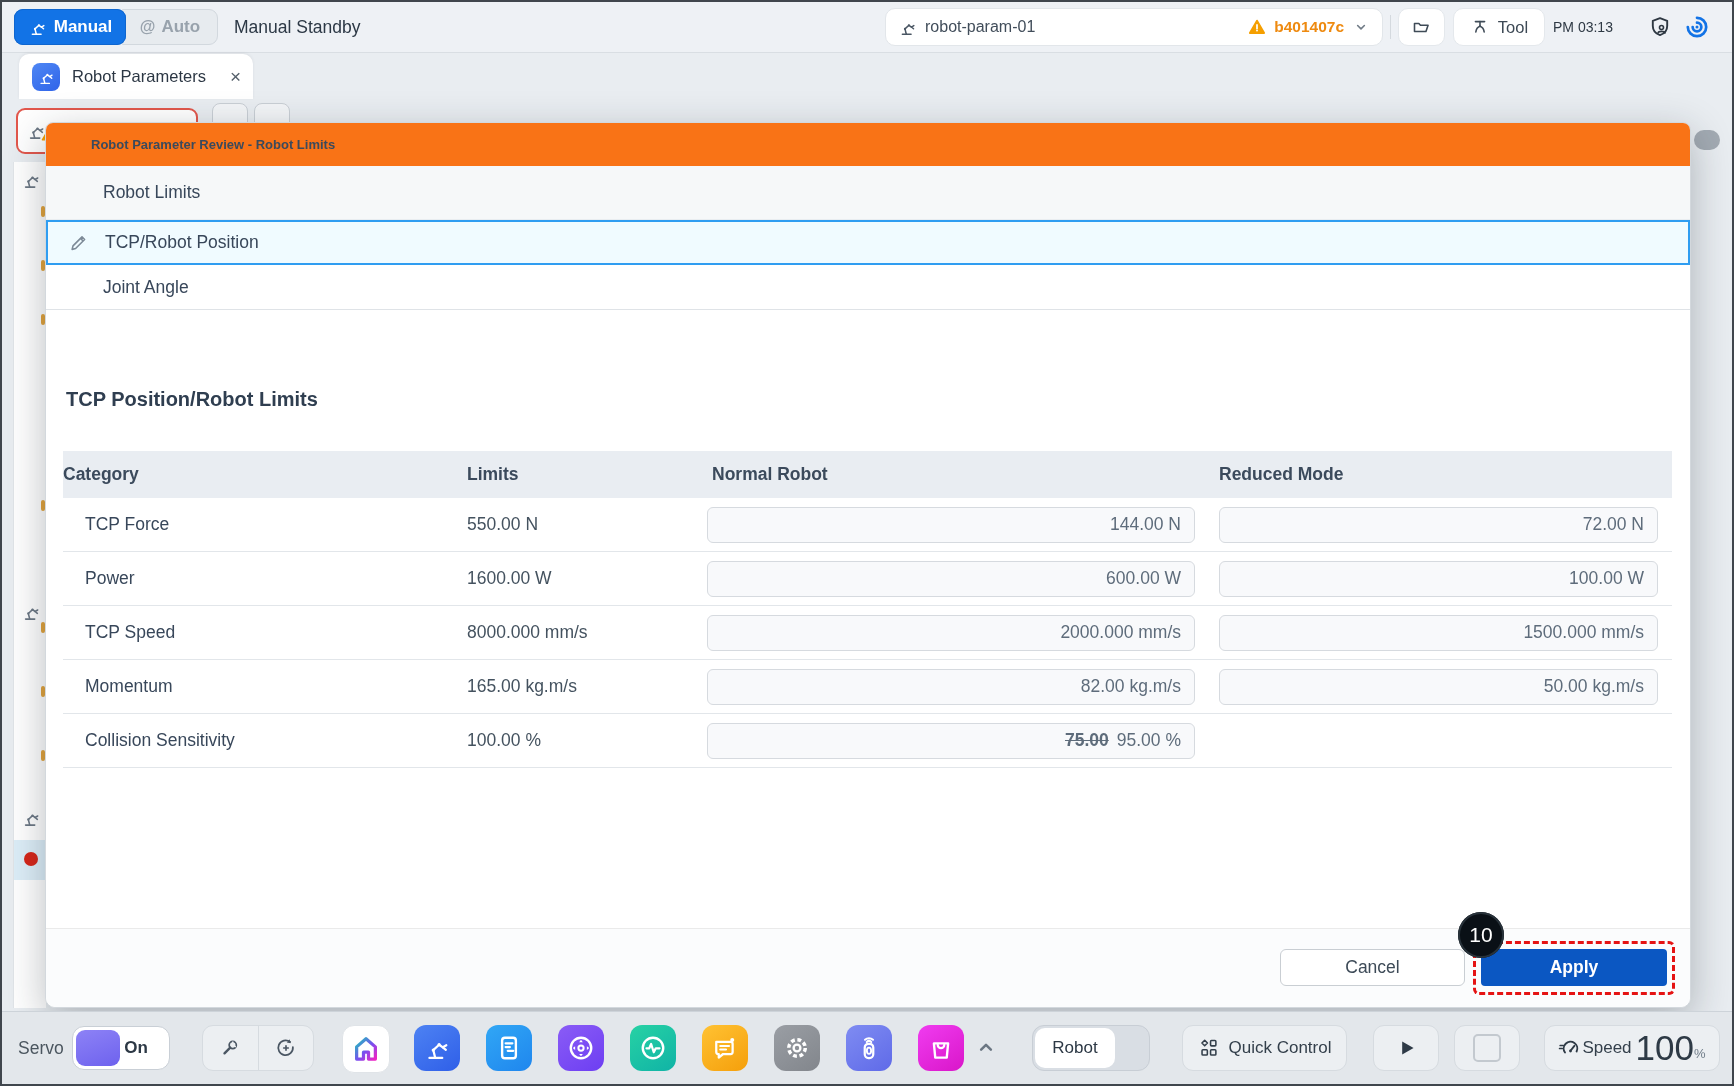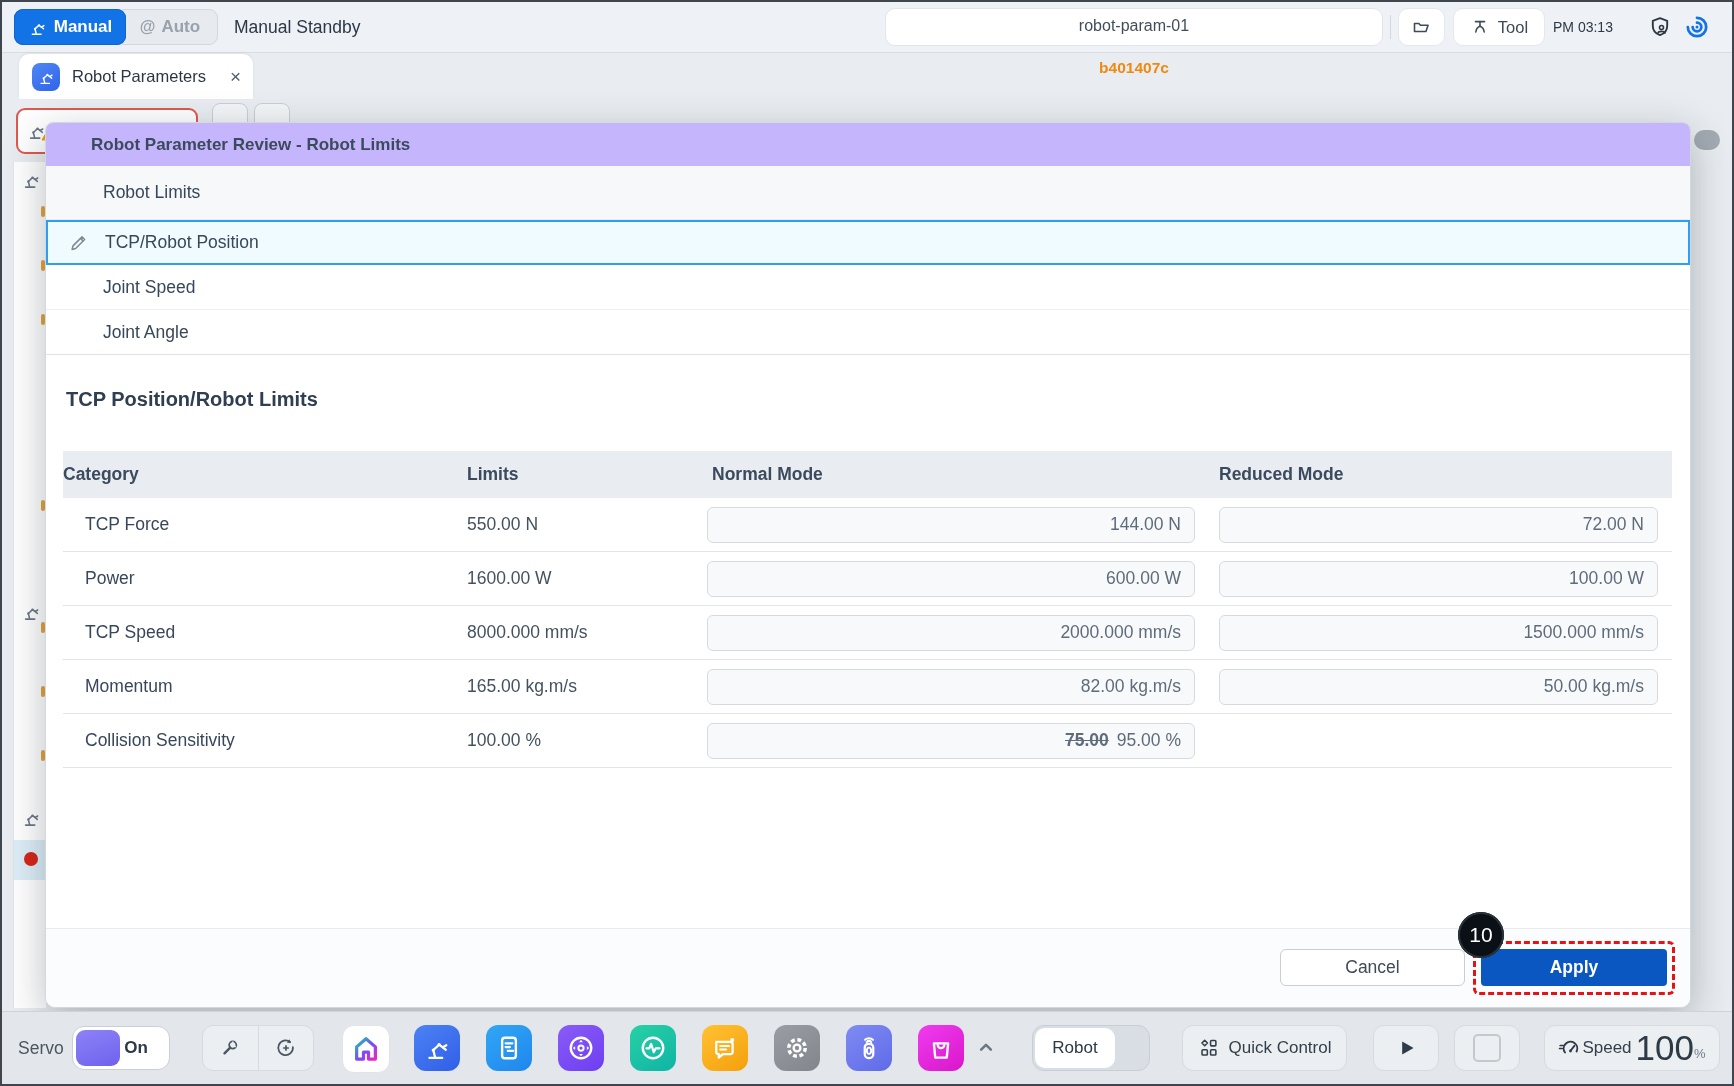--- a/index.html
+++ b/index.html
@@ -10,21 +10,21 @@
   svg.ic{display:block;}
 
   
   .topbar{position:absolute;left:0;top:0;right:0;height:50px;background:#eef1f5;border-bottom:1px solid #d9dee3;}
   .seg-manual{left:12px;top:7px;width:112px;height:36px;background:#1273e6;border-radius:9px;color:#fff;
     font-weight:bold;font-size:17px;justify-content:center;gap:7px;z-index:2;box-shadow:0 0 0 1px #0f66cf inset;}
   .seg-auto{left:120px;top:7px;width:96px;height:36px;background:#e7ebef;border:1px solid #d2d8de;border-radius:0 9px 9px 0;
     color:#98a2ac;font-weight:bold;font-size:17px;justify-content:center;gap:6px;box-sizing:border-box;}
   .status-txt{left:232px;top:0;height:50px;line-height:50px;font-size:17.5px;color:#2c3845;}
   .prog-pill{left:883px;top:6px;width:498px;height:38px;background:#fff;border:1px solid #e2e6ea;border-radius:10px;
-    box-sizing:border-box;padding:0 12px;gap:8px;flex-direction:column;}
+    box-sizing:border-box;padding:0 12px;gap:8px;}
   .prog-name{font-size:16px;color:#414d5a;}
   .alarm-code{font-size:15.5px;font-weight:bold;color:#ee8a10;}
   .v-div{left:1388px;top:13px;width:1px;height:24px;background:#d4d9de;}
   .mini-btn{top:6px;height:38px;background:#fff;border:1px solid #e4e8ec;border-radius:10px;box-sizing:border-box;
     justify-content:center;gap:8px;color:#3d4955;font-size:16.5px;}
   .time-txt{left:1551px;top:0;height:50px;line-height:50px;font-size:14px;color:#2e3944;}
 
   
   .tab{left:17px;top:52px;width:234px;height:45px;background:#fff;border-radius:10px 10px 0 0;
     box-shadow:0 -1px 3px rgba(60,70,80,.08);padding:0 12px 0 13px;box-sizing:border-box;gap:12px;}
@@ -39,22 +39,22 @@
   .btn-frag{top:101px;width:36px;height:30px;background:#f3f5f7;border:1px solid #c9cfd5;border-radius:8px;box-sizing:border-box;}
   .left-panel{left:11px;top:160px;width:32px;height:846px;background:#fff;border-left:1px solid #e1e5e9;}
   .l-dash{position:absolute;width:4px;height:11px;background:#e3a43c;border-radius:2px;right:1px;}
   .l-row-hl{position:absolute;left:0;top:678px;width:32px;height:40px;background:#ddeef8;}
   .l-dot{position:absolute;left:10px;top:690px;width:14px;height:14px;border-radius:50%;background:#d62518;}
   .behind-pill{left:1692px;top:128px;width:26px;height:20px;border-radius:10px;background:#a3abb3;}
 
   
   .modal{left:43px;top:120px;width:1646px;height:886px;background:#fff;border-radius:8px 8px 10px 10px;
     box-shadow:0 12px 40px rgba(25,35,45,.30);border:1px solid #d3d8dd;box-sizing:border-box;}
-  .m-header{height:43px;background:#c4b5fd;border-radius:7px 7px 0 0;display:flex;align-items:center;
-    padding-left:45px;font-size:17px;font-weight:bold;color:#3b4a5c;}
+  .m-header{height:43px;background:#f97316;border-radius:7px 7px 0 0;display:flex;align-items:center;
+    padding-left:45px;font-size:13px;font-weight:bold;color:#3b4a5c;}
   .mi{height:45px;display:flex;align-items:center;padding-left:57px;font-size:17.5px;color:#38475a;
     box-sizing:border-box;position:relative;background:#fff;}
   .mi.shaded{height:54px;background:#f6f8f9;border-bottom:1px solid #e9edf0;}
   .mi.selected{height:45px;background:#f0fbff;border:2px solid #2f9df1;}
   .mi.last{border-bottom:1px solid #dfe3e7;}
   .mi .pencil{position:absolute;left:20px;top:50%;transform:translateY(-50%);}
   .sec-title{left:20px;top:265px;font-size:20px;font-weight:bold;color:#2f3e50;}
 
   .tbl{left:17px;top:328px;width:1609px;}
   .thead{display:grid;grid-template-columns:404px 240px 510px 1fr;height:47px;background:#e9edf2;align-items:center;
@@ -320,35 +320,32 @@
     <div>
       <div class="mi shaded">
         <span>Robot Limits</span>
       </div>
       <div class="mi selected">
         <svg class="ic pencil" width="21" height="21" style="color:#7d8a97">
             <use href="#sym-pencil"></use>
           </svg>
         <span>TCP/Robot Position</span>
       </div>
-      <div class="mi" style="border-bottom:1px solid #eef1f3">
-        <span>Joint Speed</span>
-      </div>
       <div class="mi last">
         <span>Joint Angle</span>
       </div>
     </div>
 
     <div class="abs sec-title">TCP Position/Robot Limits</div>
 
     <div class="abs tbl">
       <div class="thead">
           <div>Category</div>
           <div>Limits</div>
-          <div>Normal Mode</div>
+          <div>Normal Robot</div>
           <div>Reduced Mode</div>
         </div>
       <div>
           <div class="trow">
             <div class="cell-cat">TCP Force</div>
             <div class="cell-lim">550.00 N</div>
             <div class="c3">
               <div class="inbox">
                 <span>144.00 N</span>
               </div>

